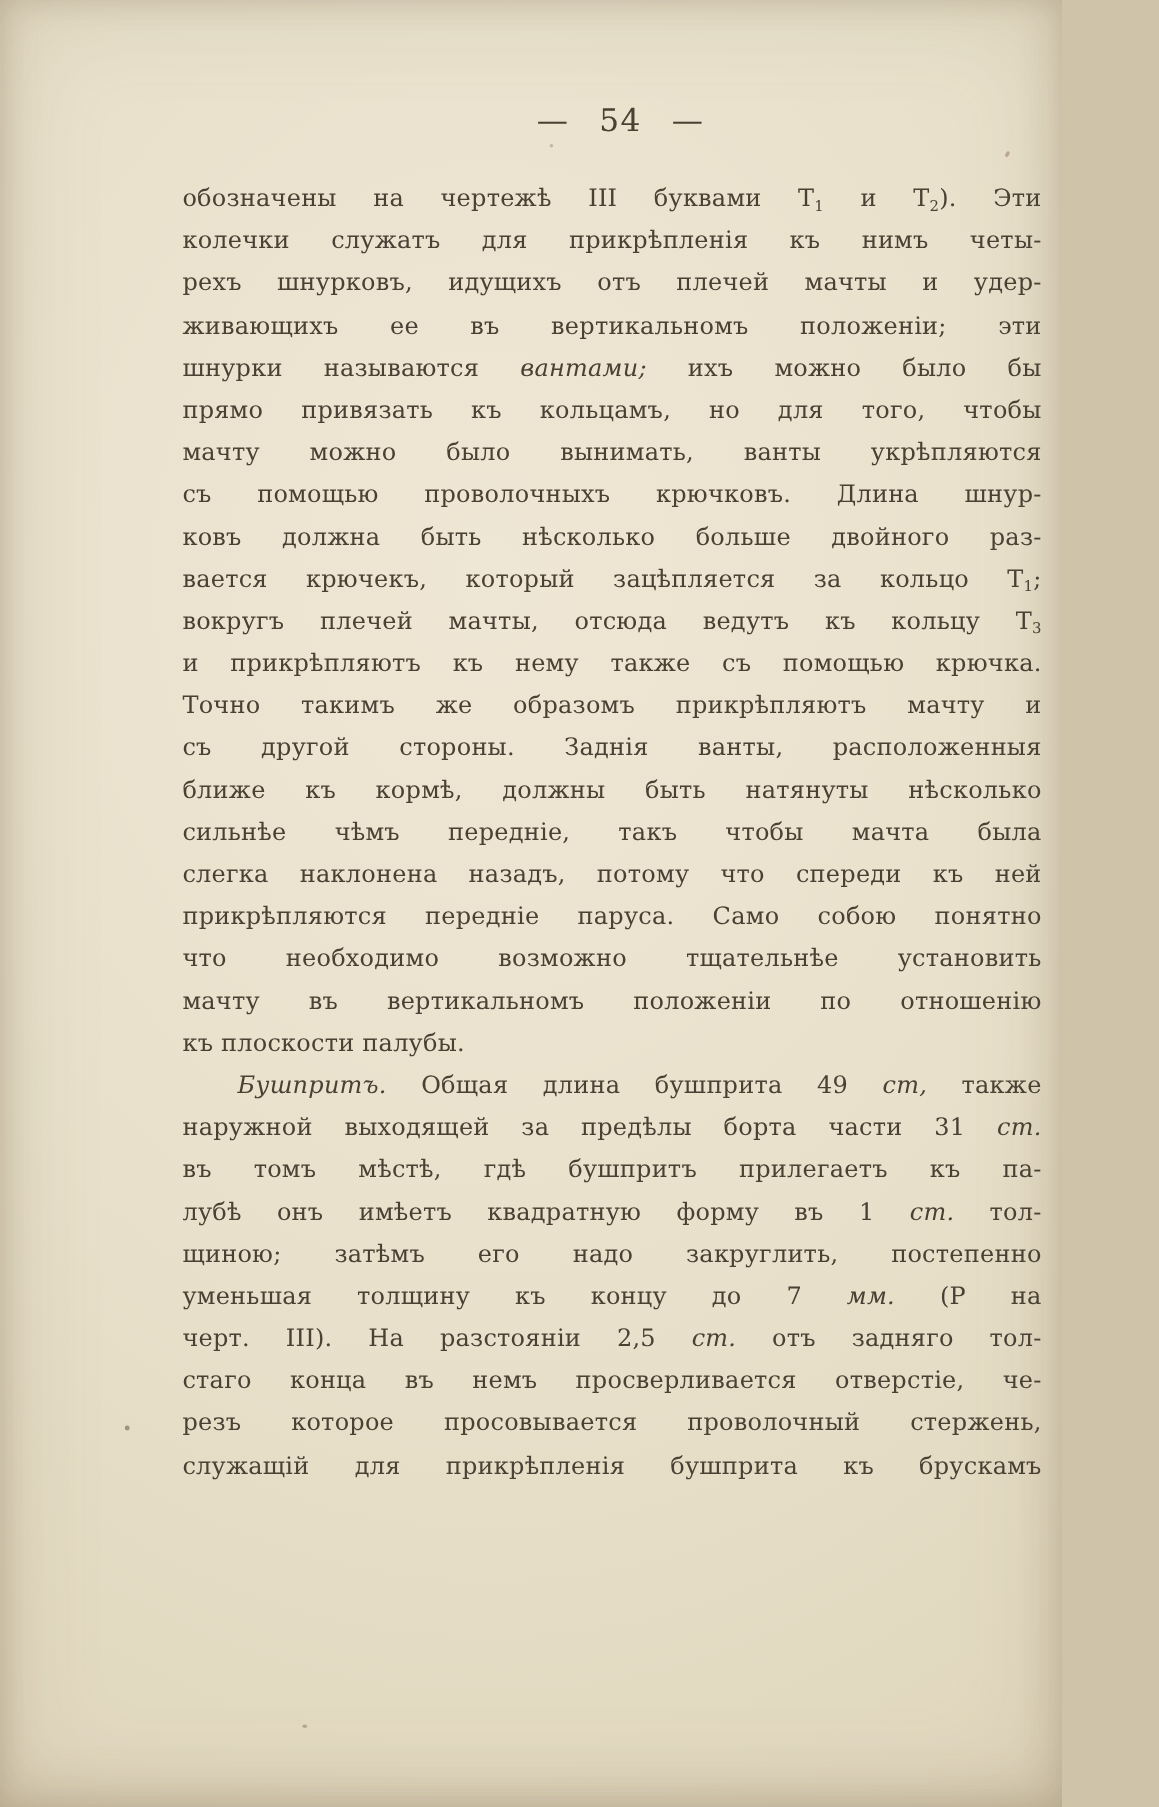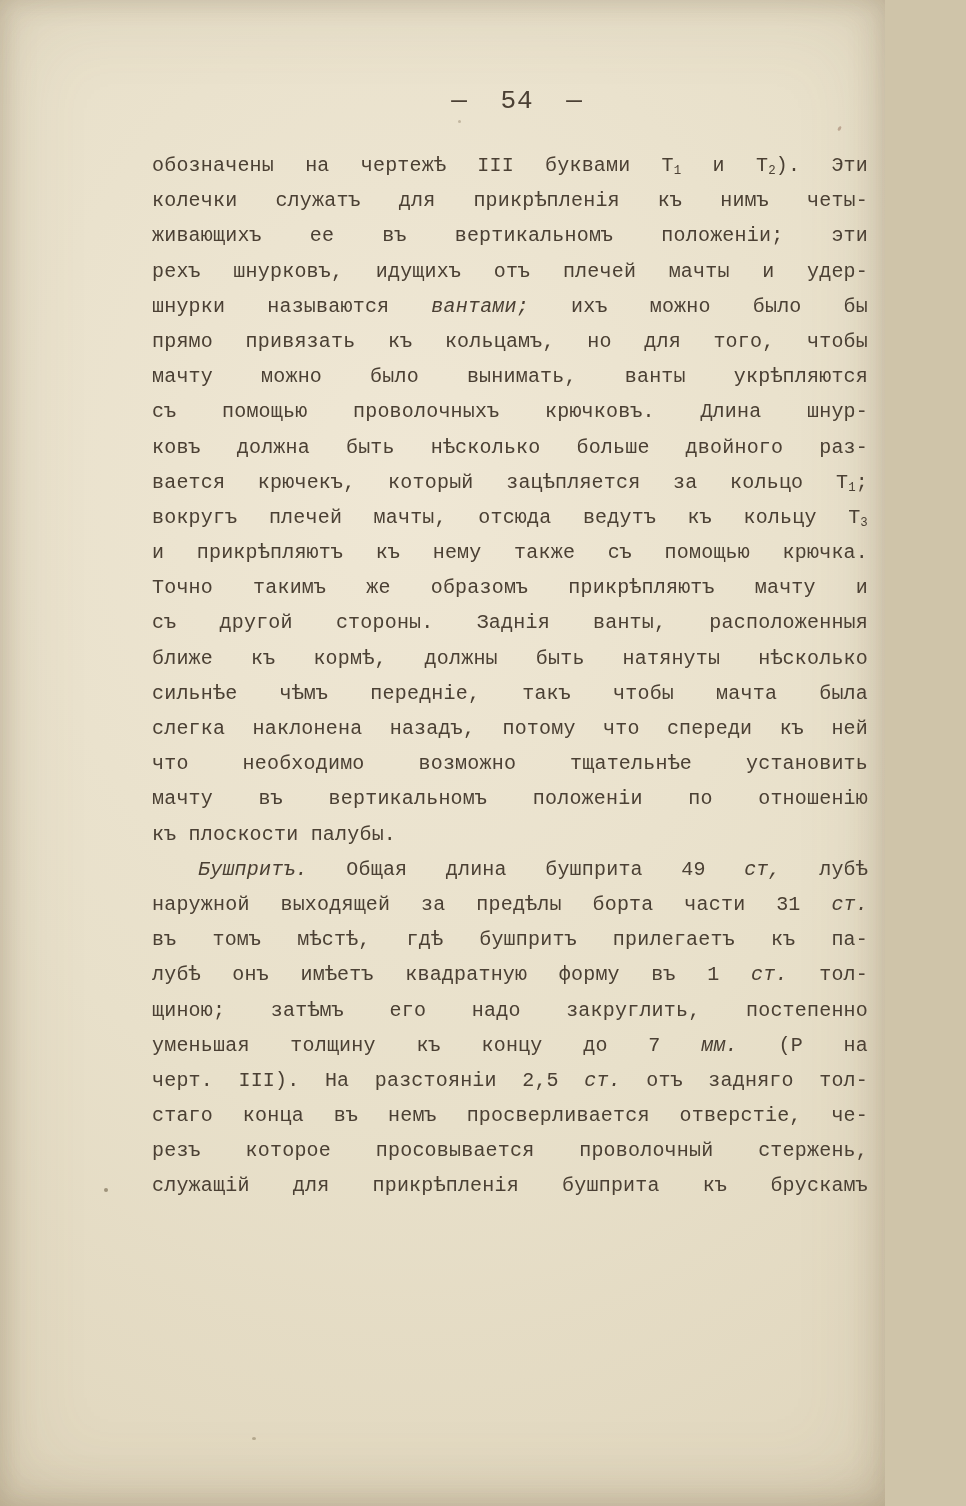--- a/index.html
+++ b/index.html
@@ -21,21 +21,20 @@
         rgba(240,232,214,0.9) 0%,
         rgba(232,224,202,0.85) 45%,
         rgba(224,214,189,0.9) 78%,
         rgba(213,201,172,0.95) 100%),
       #e8e0ca;
     box-shadow:
       inset 0 0 90px rgba(120,100,70,0.16),
       inset -6px 0 30px rgba(120,100,70,0.10),
       inset 0 -14px 40px rgba(130,108,78,0.14),
       inset 4px 0 18px rgba(120,100,70,0.10);
-    font-family: Liberation Mono, monospace;
   }
   .page-number {
     position: absolute;
     top: 86px;
     left: 34px;
     width: 966px;
     text-align: center;
     font-size: 26px;
     letter-spacing: 1px;
     word-spacing: 16px;
@@ -76,39 +75,40 @@
   .speck.s4 { left: 458px; top: 120px; width: 3px; height: 3px; background: rgba(120,100,75,0.35); }
 </style>
 </head>
 <body>
 
 <div class="page">
   <div class="page-number">— 54 —</div>
   <div class="text-block">
       <div class="line"><span>обозначены на чертежѣ III буквами Т</span><sub>1</sub><span> и Т</span><sub>2</sub><span>). Эти</span></div>
       <div class="line"><span>колечки служатъ для прикрѣпленія къ нимъ четы-</span></div>
+      <div class="line"><span>рехъ шнурковъ, идущихъ отъ плечей мачты и удер-</span></div>
       <div class="line"><span>живающихъ ее въ вертикальномъ положеніи; эти</span></div>
-      <div class="line"><span>рехъ шнурковъ, идущихъ отъ плечей мачты и удер-</span></div>
       <div class="line"><span>шнурки называются </span><span class="it">вантами;</span><span> ихъ можно было бы</span></div>
       <div class="line"><span>прямо привязать къ кольцамъ, но для того, чтобы</span></div>
       <div class="line"><span>мачту можно было вынимать, ванты укрѣпляются</span></div>
       <div class="line"><span>съ помощью проволочныхъ крючковъ. Длина шнур-</span></div>
       <div class="line"><span>ковъ должна быть нѣсколько больше двойного раз-</span></div>
       <div class="line"><span>вается крючекъ, который зацѣпляется за кольцо Т</span><sub>1</sub><span>;</span></div>
       <div class="line"><span>вокругъ плечей мачты, отсюда ведутъ къ кольцу Т</span><sub>3</sub></div>
       <div class="line"><span>и прикрѣпляютъ къ нему также съ помощью крючка.</span></div>
       <div class="line"><span>Точно такимъ же образомъ прикрѣпляютъ мачту и</span></div>
       <div class="line"><span>съ другой стороны. Заднія ванты, расположенныя</span></div>
       <div class="line"><span>ближе къ кормѣ, должны быть натянуты нѣсколько</span></div>
       <div class="line"><span>сильнѣе чѣмъ передніе, такъ чтобы мачта была</span></div>
       <div class="line"><span>слегка наклонена назадъ, потому что спереди къ ней</span></div>
+      <div class="line"><span>прикрѣпляются передніе паруса. Само собою понятно</span></div>
       <div class="line"><span>что необходимо возможно тщательнѣе установить</span></div>
       <div class="line"><span>мачту въ вертикальномъ положеніи по отношенію</span></div>
       <div class="line align-left"><span>къ плоскости палубы.</span></div>
-      <div class="line" style="padding-left: 46px;"><span class="it">Бушпритъ.</span><span> Общая длина бушприта 49 </span><span class="it">ст,</span><span> лубѣ</span></div>
+      <div class="line" style="padding-left: 46px;"><span class="it">Бушпритъ.</span><span> Общая длина бушприта 49 </span><span class="it">ст,</span><span> также</span></div>
       <div class="line"><span>наружной выходящей за предѣлы борта части 31 </span><span class="it">ст.</span></div>
       <div class="line"><span>въ томъ мѣстѣ, гдѣ бушпритъ прилегаетъ къ па-</span></div>
       <div class="line"><span>лубѣ онъ имѣетъ квадратную форму въ 1 </span><span class="it">ст.</span><span> тол-</span></div>
       <div class="line"><span>щиною; затѣмъ его надо закруглить, постепенно</span></div>
       <div class="line"><span>уменьшая толщину къ концу до 7 </span><span class="it">мм.</span><span> (Р на</span></div>
       <div class="line"><span>черт. III). На разстояніи 2,5 </span><span class="it">ст.</span><span> отъ задняго тол-</span></div>
       <div class="line"><span>стаго конца въ немъ просверливается отверстіе, че-</span></div>
       <div class="line"><span>резъ которое просовывается проволочный стержень,</span></div>
       <div class="line"><span>служащій для прикрѣпленія бушприта къ брускамъ</span></div>
     </div>

